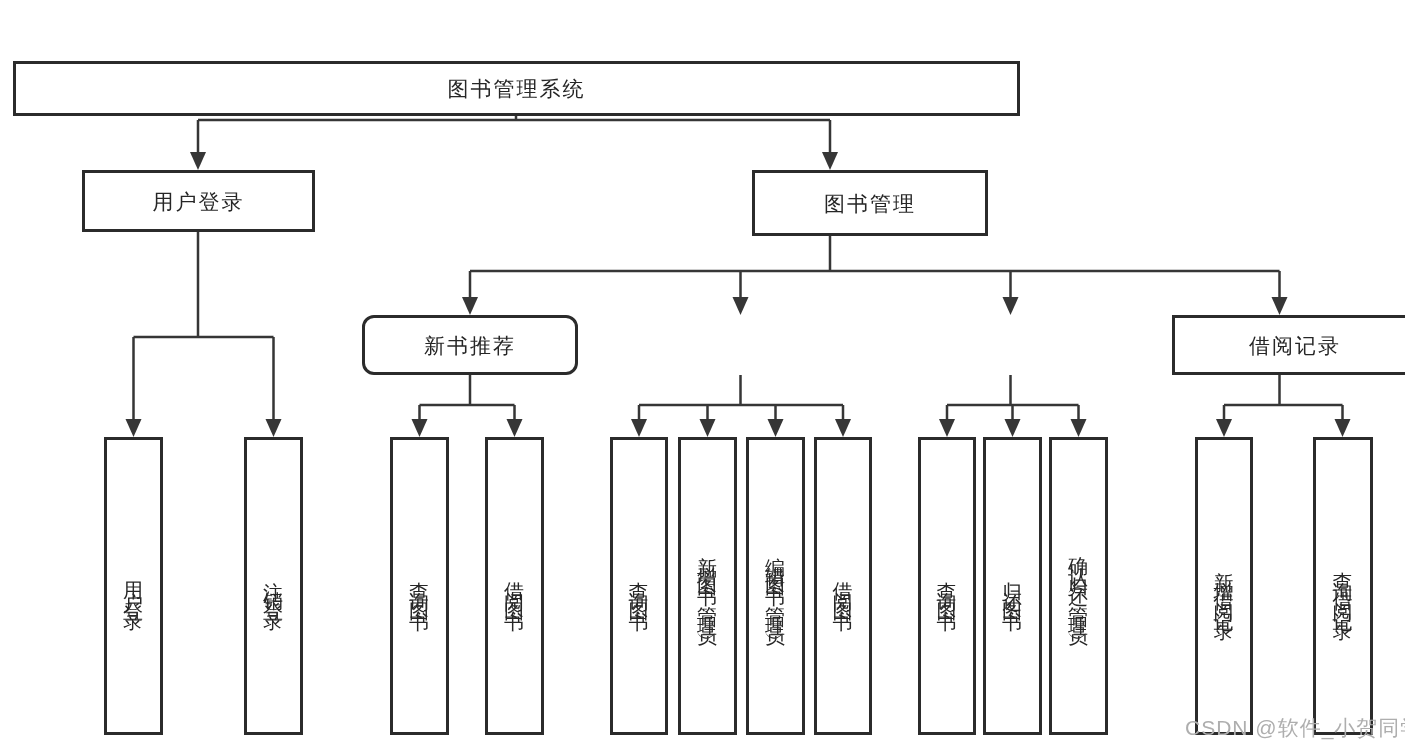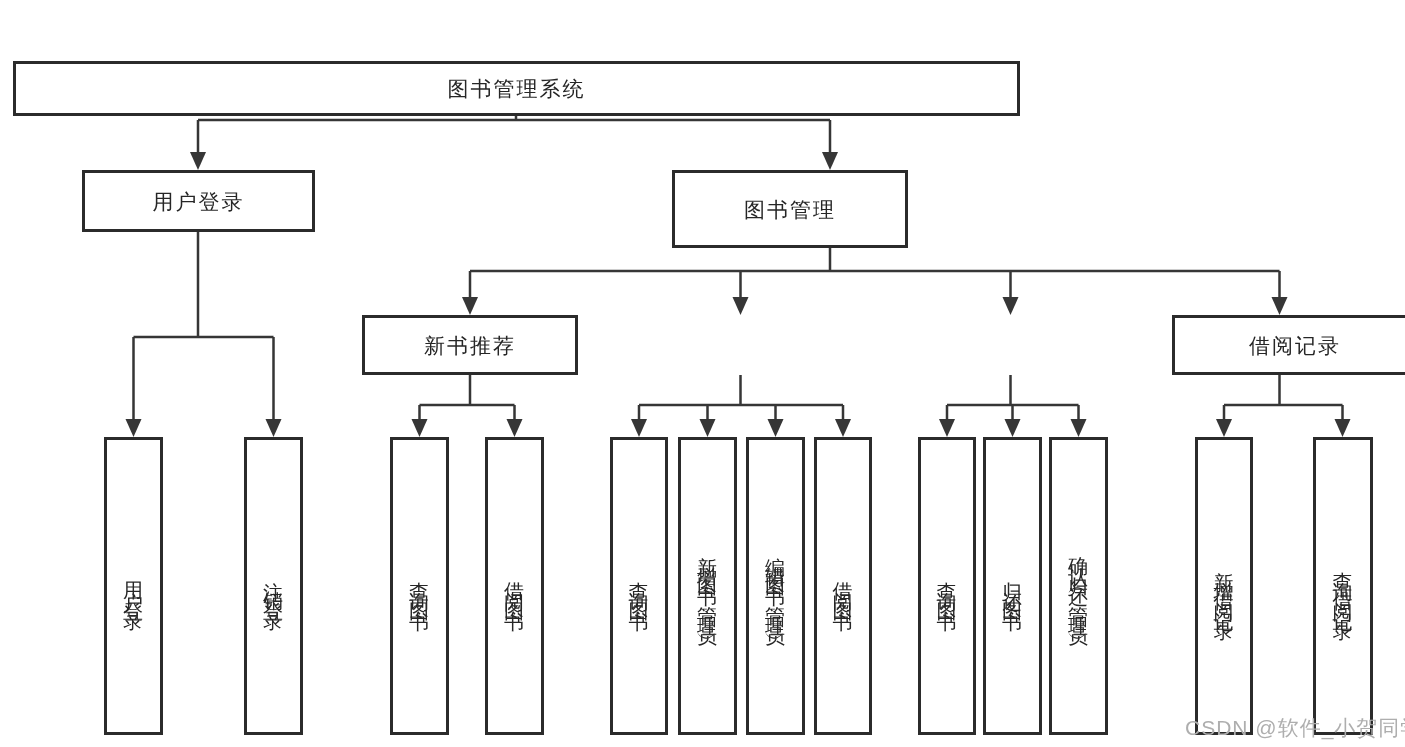--- a/index.html
+++ b/index.html
@@ -99,25 +99,25 @@
     </g>
   </svg>
 
   <div class="box" style="left:13px; top:13px; width:1007px; height:55px;margin-top:48px;">
     <span class="hlabel">图书管理系统</span>
   </div>
 
   <div class="box" style="left:82px; top:170px; width:233px; height:62px;">
     <span class="hlabel">用户登录</span>
   </div>
-  <div class="box" style="left:672px; top:170px; width:236px; height:78px;">
+  <div class="box" style="left:752px; top:170px; width:236px; height:66px;">
     <span class="hlabel">图书管理</span>
   </div>
 
-  <div class="box" style="left:362px; top:315px; width:216px; height:60px;">
+  <div class="box" style="left:362px; top:315px; width:216px; height:60px;border-radius:12px;">
     <span class="hlabel">新书推荐</span>
   </div>
   <div class="box" style="left:1172px; top:315px; width:246px; height:60px;">
     <span class="hlabel">借阅记录</span>
   </div>
 
   <div class="box" style="left:104px; top:437px; width:59px; height:298px;">
     <span class="vlabel">用户登录</span>
   </div>
   <div class="box" style="left:244px; top:437px; width:59px; height:298px;">

